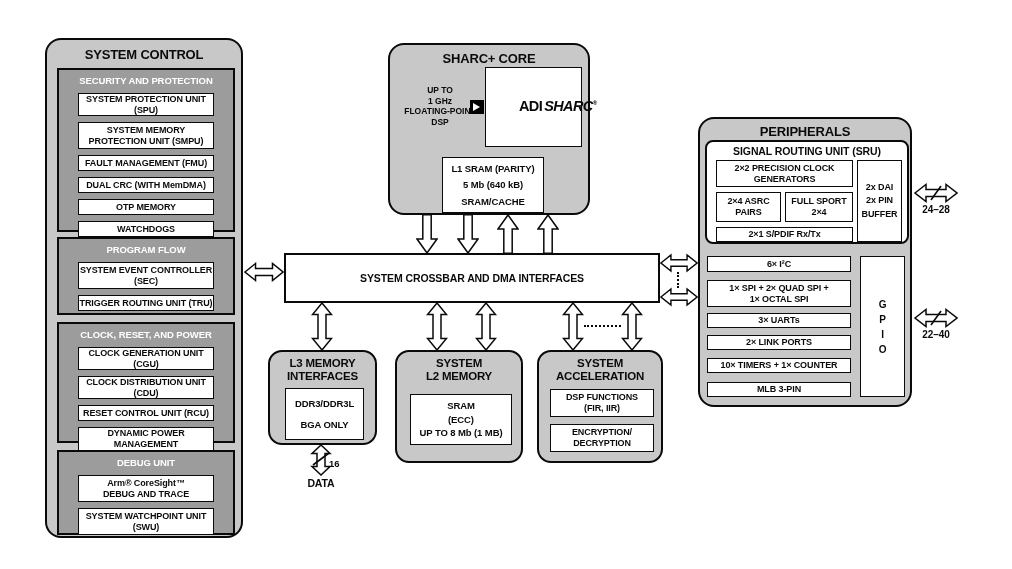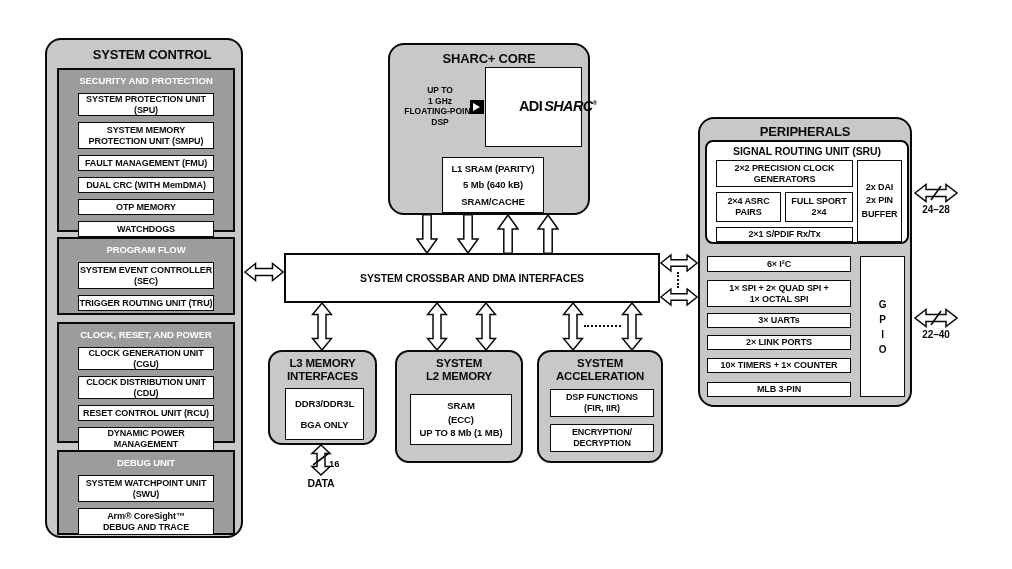--- a/index.html
+++ b/index.html
@@ -27,21 +27,21 @@
   .logo-sharc{font-size:14.5px;font-style:italic;margin-left:2px;letter-spacing:-0.6px;}
   .logo-reg{font-size:6px;align-self:flex-start;margin-top:2px;}
   svg{display:block;}
 </style>
 </head>
 <body>
 
 <div class="stage">
 
   <div class="abs gbox" style="left:45px;top:38px;width:198px;height:500px;">
-    <div class="abs panel-title" style="left:8px;top:8px;width:100%;">SYSTEM CONTROL</div>
+    <div class="abs panel-title" style="left:0;top:8px;width:100%;">SYSTEM CONTROL</div>
 
     <div class="abs sec" style="left:10px;top:28px;width:178px;height:164px;">
       <div class="sec-h">SECURITY AND PROTECTION</div>
       <div class="wbox item h16">SYSTEM PROTECTION UNIT (SPU)</div>
       <div class="wbox item h27">SYSTEM MEMORY
 PROTECTION UNIT (SMPU)</div>
       <div class="wbox item h16">FAULT MANAGEMENT (FMU)</div>
       <div class="wbox item h16">DUAL CRC (WITH MemDMA)</div>
       <div class="wbox item h16">OTP MEMORY</div>
       <div class="wbox item h16">WATCHDOGS</div>
@@ -58,24 +58,24 @@
       <div class="sec-h">CLOCK, RESET, AND POWER</div>
       <div class="wbox item h16">CLOCK GENERATION UNIT (CGU)</div>
       <div class="wbox item h16">CLOCK DISTRIBUTION UNIT (CDU)</div>
       <div class="wbox item h16">RESET CONTROL UNIT (RCU)</div>
       <div class="wbox item h27">DYNAMIC POWER MANAGEMENT
 (DPM)</div>
     </div>
 
     <div class="abs sec" style="left:10px;top:410px;width:178px;height:85px;">
       <div class="sec-h">DEBUG UNIT</div>
+      <div class="wbox item h27">Arm® CoreSight™
+DEBUG AND TRACE</div>
       <div class="wbox item h27">SYSTEM WATCHPOINT UNIT
 (SWU)</div>
-      <div class="wbox item h27">Arm® CoreSight™
-DEBUG AND TRACE</div>
     </div>
   </div>
 
   <div class="abs gbox" style="left:388px;top:43px;width:202px;height:172px;">
     <div class="abs panel-title" style="left:0;top:7px;width:100%;">SHARC+ CORE</div>
     <div class="abs" style="left:4px;top:40px;width:92px;font-size:8.5px;line-height:1.25;text-align:center;white-space:pre-line;">UP TO
 1 GHz
 FLOATING-POINT
 DSP</div>
     <div class="abs wbox" style="left:95px;top:22px;width:97px;height:80px;">

